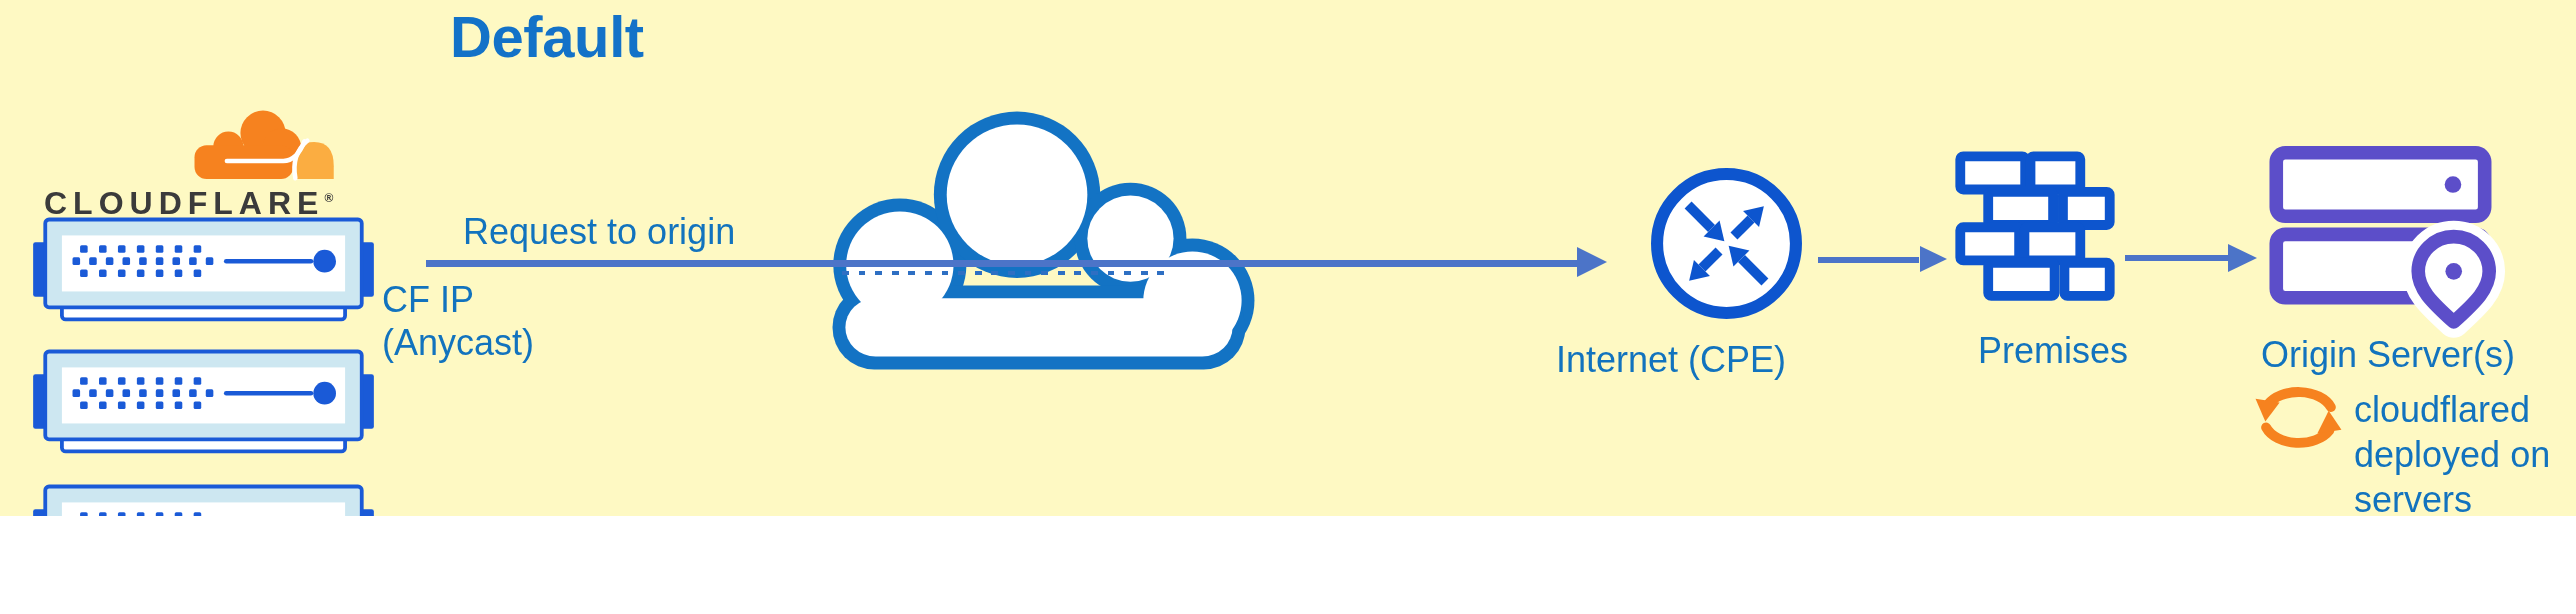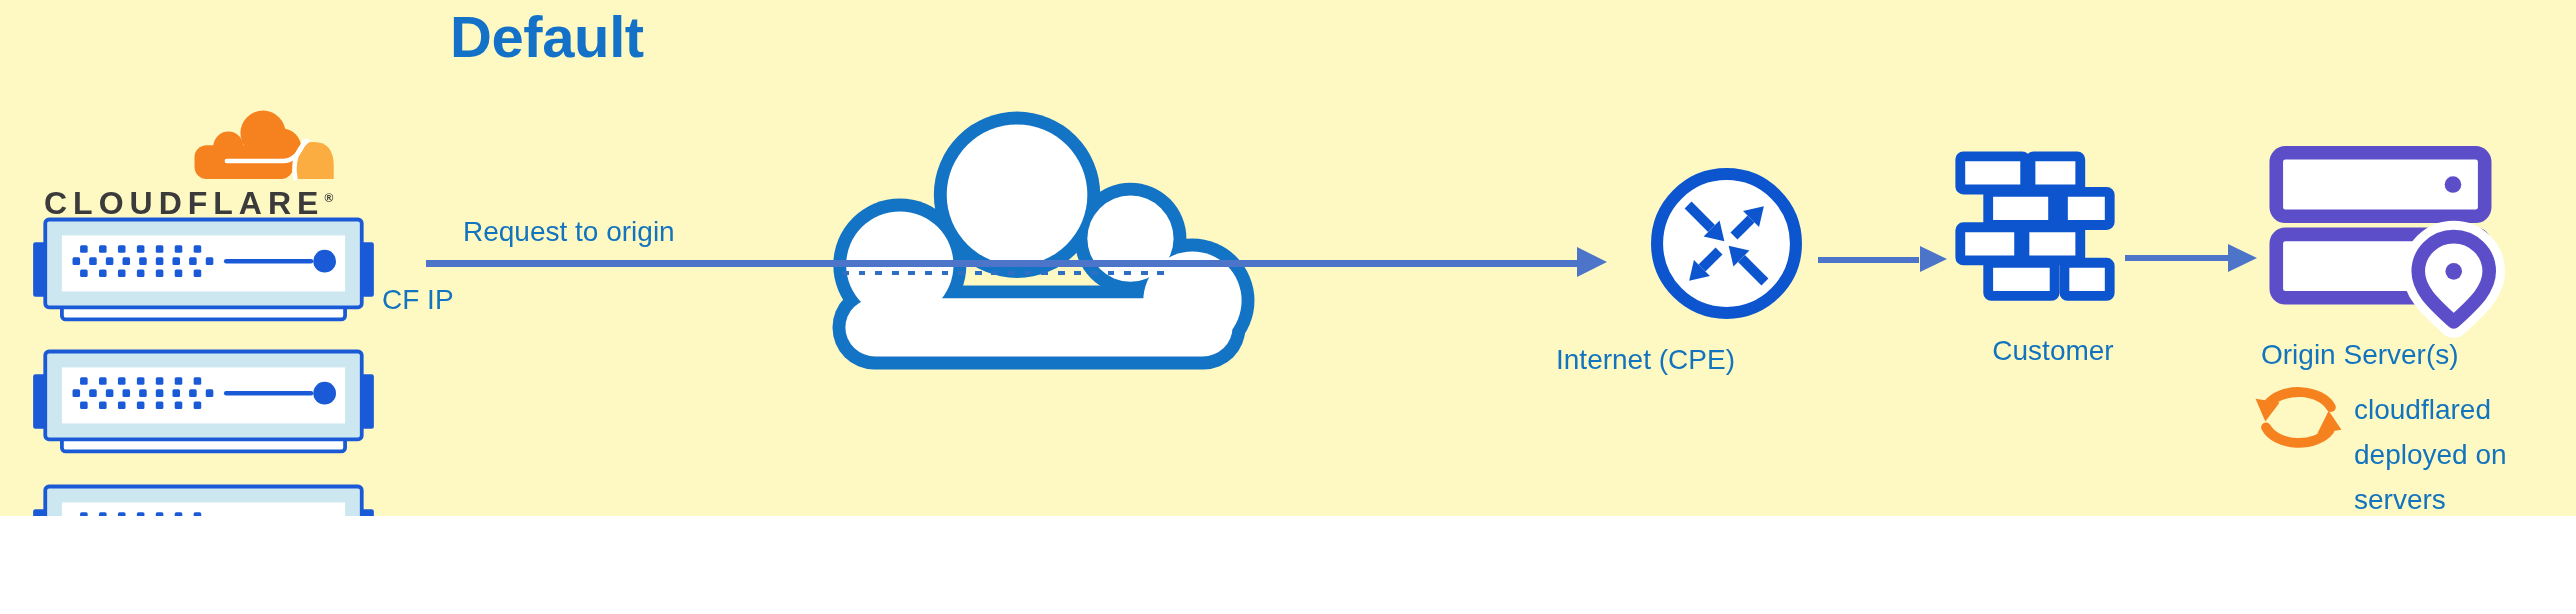--- a/index.html
+++ b/index.html
@@ -1,20 +1,20 @@
 <!DOCTYPE html>
 <html style="font-size:12px"><head>
 <meta charset="utf-8">
 <style>
   html,body{margin:0;padding:0;background:#ffffff;}
   .canvas{position:relative;width:2576px;height:516px;background:#fef9c3;overflow:hidden;
           font-family:"Liberation Sans",sans-serif;}
   .title{position:absolute;left:450px;top:4.5px;font-size:58px;line-height:64px;font-weight:600;
          color:#1372C8;letter-spacing:-0.4px;}
-  .lbl{position:absolute;font-size:28px;line-height:43px;font-weight:500;color:#1273BE;}
+  .lbl{position:absolute;font-size:36px;line-height:43px;font-weight:500;color:#1273BE;}
   .lbl.center{text-align:center;}
   .wordmark{position:absolute;left:44px;top:182px;font-size:32px;line-height:33px;font-weight:800;
             letter-spacing:6px;color:#3B3B3B;white-space:nowrap;}
   .wordmark sup{font-size:12px;letter-spacing:0;}
   .line{position:absolute;background:#4C74C8;}
   .dashes{position:absolute;height:3.8px;
           background:repeating-linear-gradient(90deg,#2E6FC3 0 6.8px,transparent 6.8px 16.6px);}
   .head{position:absolute;width:0;height:0;border-style:solid;border-color:transparent;}
   .head.main{border-width:15px 0 15px 30px;border-left-color:#4C74C8;}
   .head.small{border-width:13.6px 0 13.6px 27px;border-left-color:#4C74C8;}
@@ -100,20 +100,21 @@
       <rect x="23" y="249" width="512" height="77" rx="40"></rect>
     </g>
   </svg>
 
   <div class="lbl" style="left:463px;top:210px">Request to origin</div>
   <div class="line" style="left:426px;top:260px;width:1151px;height:6.8px"></div>
   <div class="head main" style="left:1577px;top:247px"></div>
   <div class="dashes" style="left:842px;top:271px;width:330px"></div>
   <div class="lbl" style="left:382px;top:278px">
     <div>CF IP</div>
+    <div>(Anycast)</div>
   </div>
 
   <svg style="left:1648px;top:165px" width="157" height="157" viewBox="0 0 208 208">
     <circle cx="104" cy="104" r="92" fill="#ffffff" stroke="#0D55CE" stroke-width="16"></circle>
     <g stroke="#0D55CE" stroke-width="13" fill="#0D55CE">
       <g transform="rotate(45 104 104)">
         <line x1="32" y1="104" x2="76" y2="104"></line>
         <polygon points="76,89 76,119 100,104" stroke="none"></polygon>
         <line x1="176" y1="104" x2="132" y2="104"></line>
         <polygon points="132,89 132,119 108,104" stroke="none"></polygon>
@@ -139,21 +140,21 @@
       <rect x="100" y="7" width="66" height="44" rx="4"></rect>
       <rect x="44" y="54" width="86" height="44" rx="4"></rect>
       <rect x="143" y="54" width="62" height="44" rx="4"></rect>
       <rect x="7" y="101" width="78" height="44" rx="4"></rect>
       <rect x="92" y="101" width="74" height="44" rx="4"></rect>
       <rect x="44" y="148" width="88" height="44" rx="4"></rect>
       <rect x="145" y="148" width="60" height="44" rx="4"></rect>
     </g>
   </svg>
   <div class="lbl center" style="left:1877px;top:330px;width:352px;line-height:42px">
-    <div>Customer</div>
+    <div>Premises</div>
   </div>
 
   <div class="line" style="left:2125px;top:255px;width:103px;height:6px"></div>
   <div class="head small2" style="left:2228px;top:244px"></div>
 
   <svg style="left:2270px;top:146px" width="227" height="185" viewBox="0 0 300 245">
     <rect x="8" y="9" width="276" height="84" rx="12" fill="#ffffff" stroke="#5C4EC9" stroke-width="18"></rect>
     <circle cx="242" cy="51" r="11" fill="#5C4EC9"></circle>
     <rect x="8" y="117" width="276" height="84" rx="12" fill="#ffffff" stroke="#5C4EC9" stroke-width="18"></rect>
     <path d="M243,120 c-26,0 -47,21 -47,46 0,23 17,40 47,67 30,-27 47,-44 47,-67 0,-25 -21,-46 -47,-46 z" fill="#ffffff" stroke="#ffffff" stroke-width="42" stroke-linejoin="round"></path>

